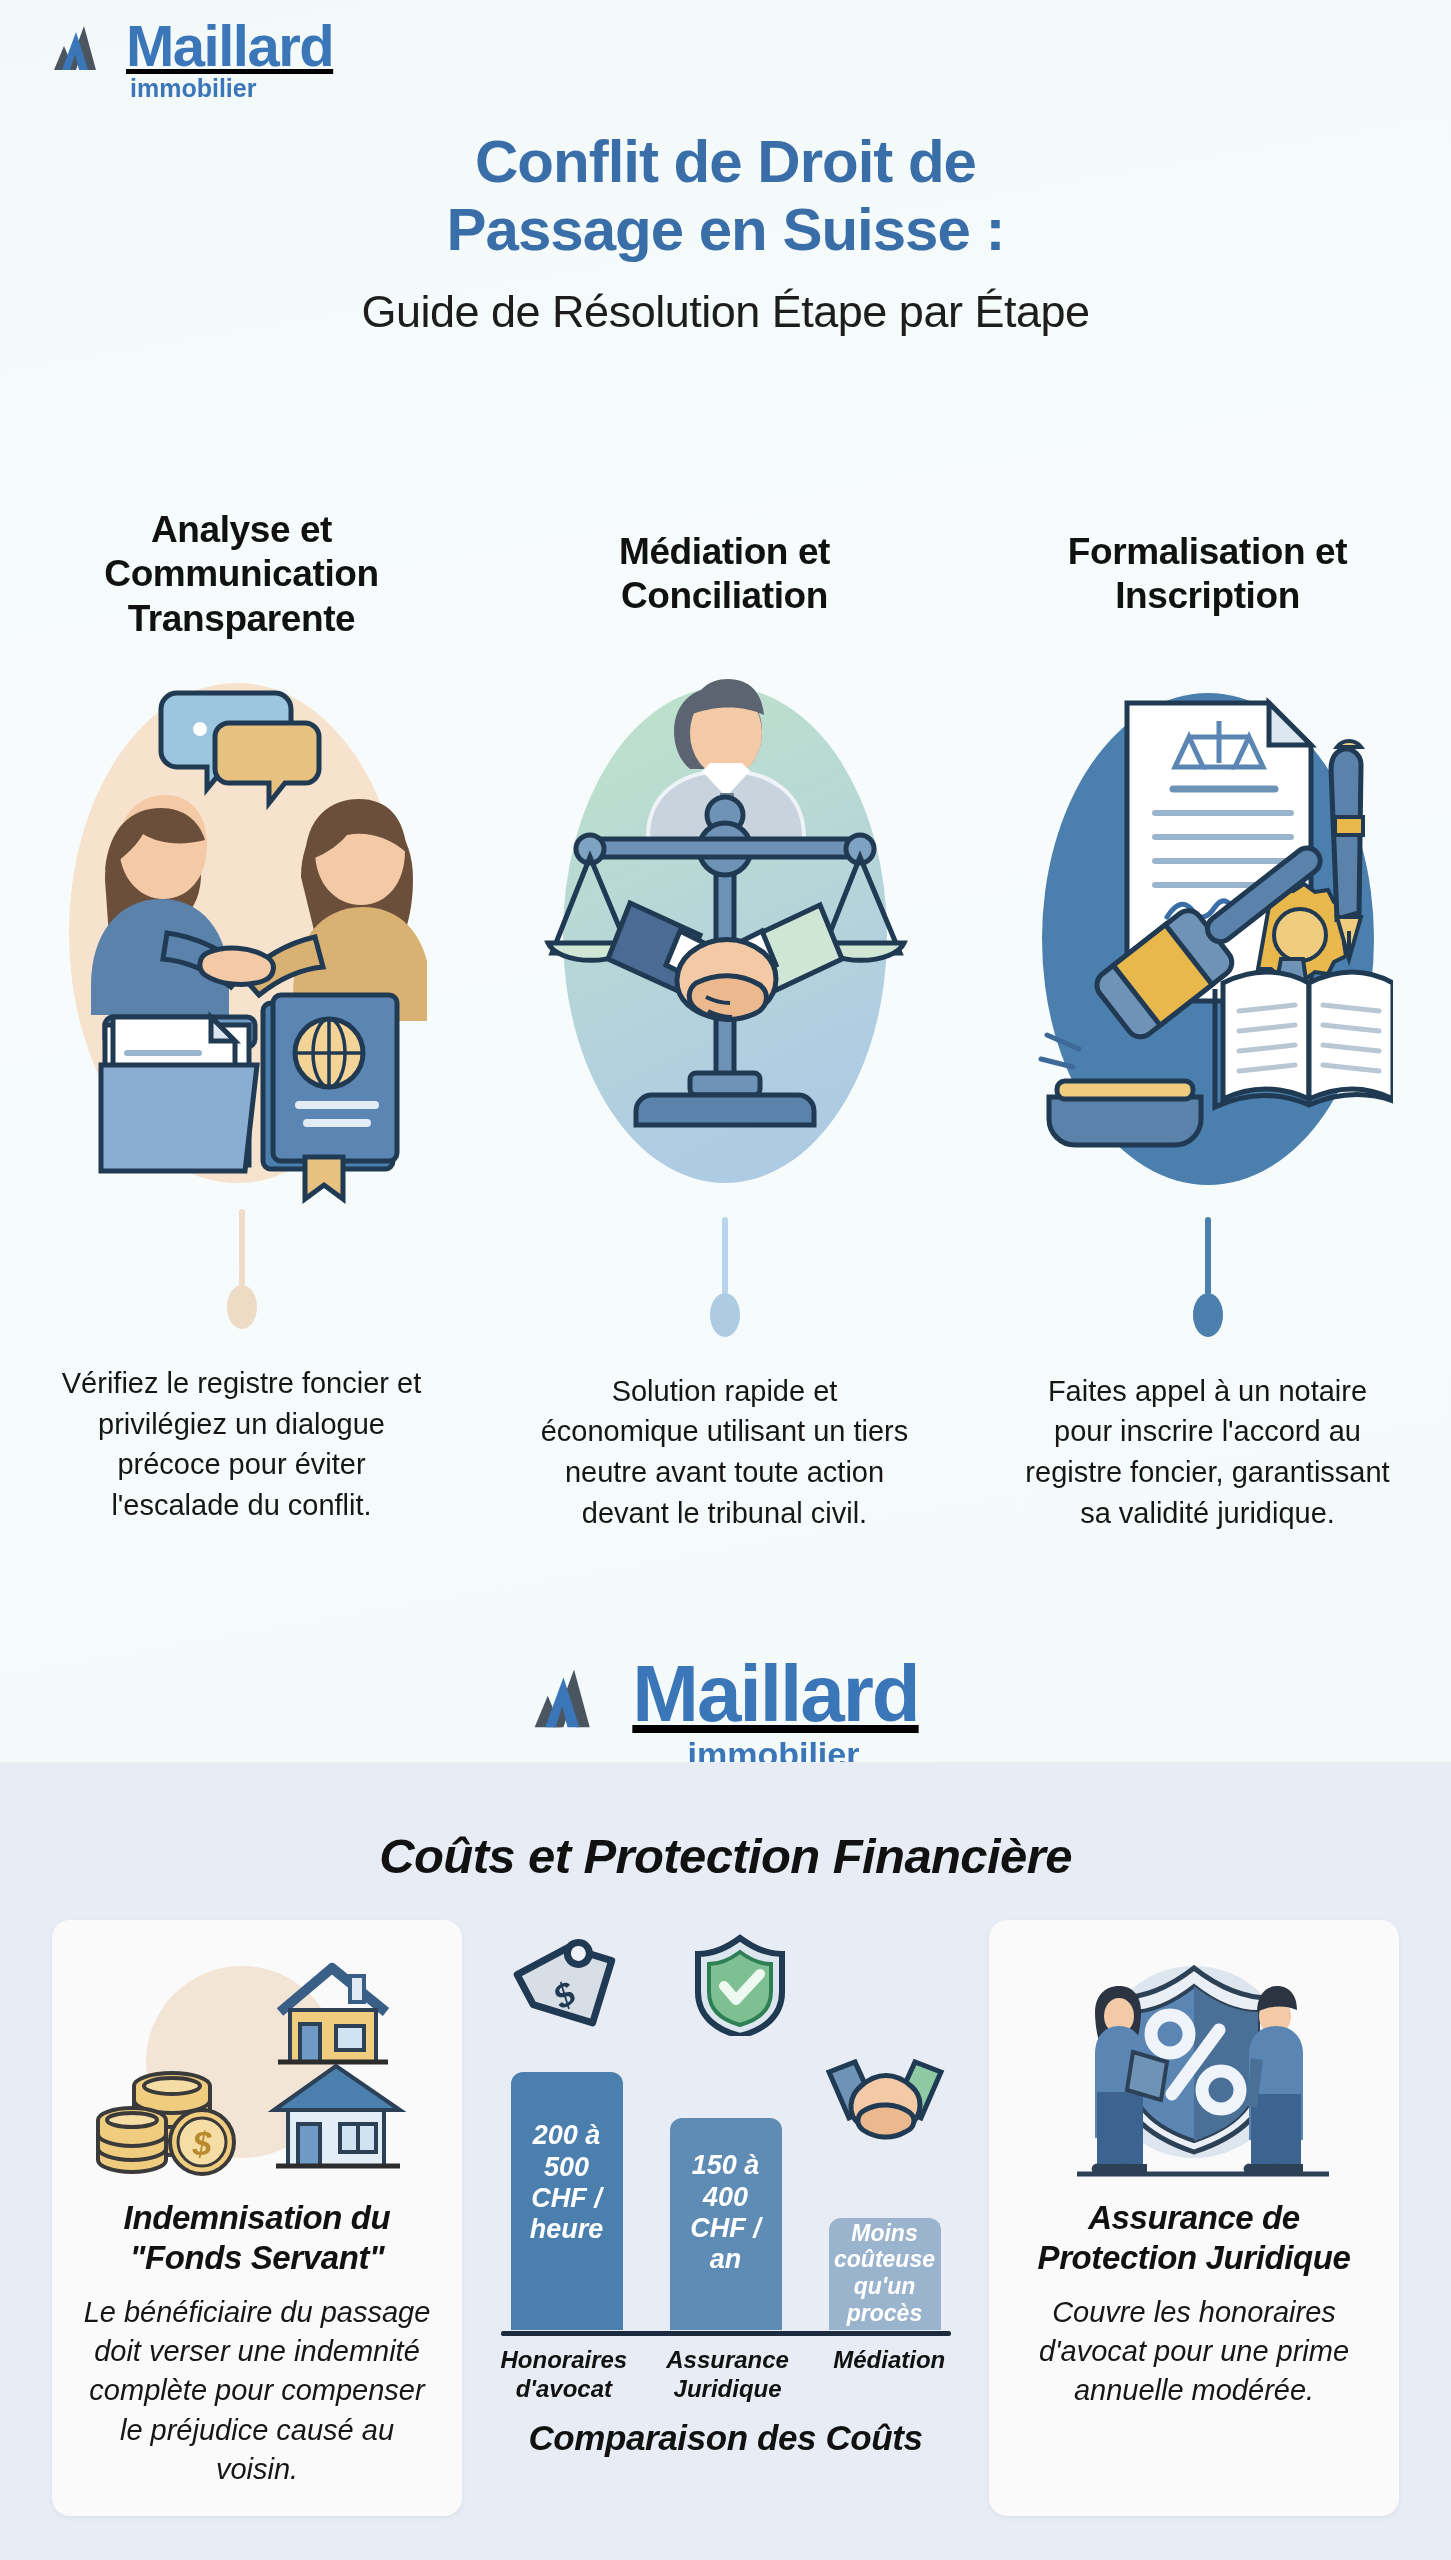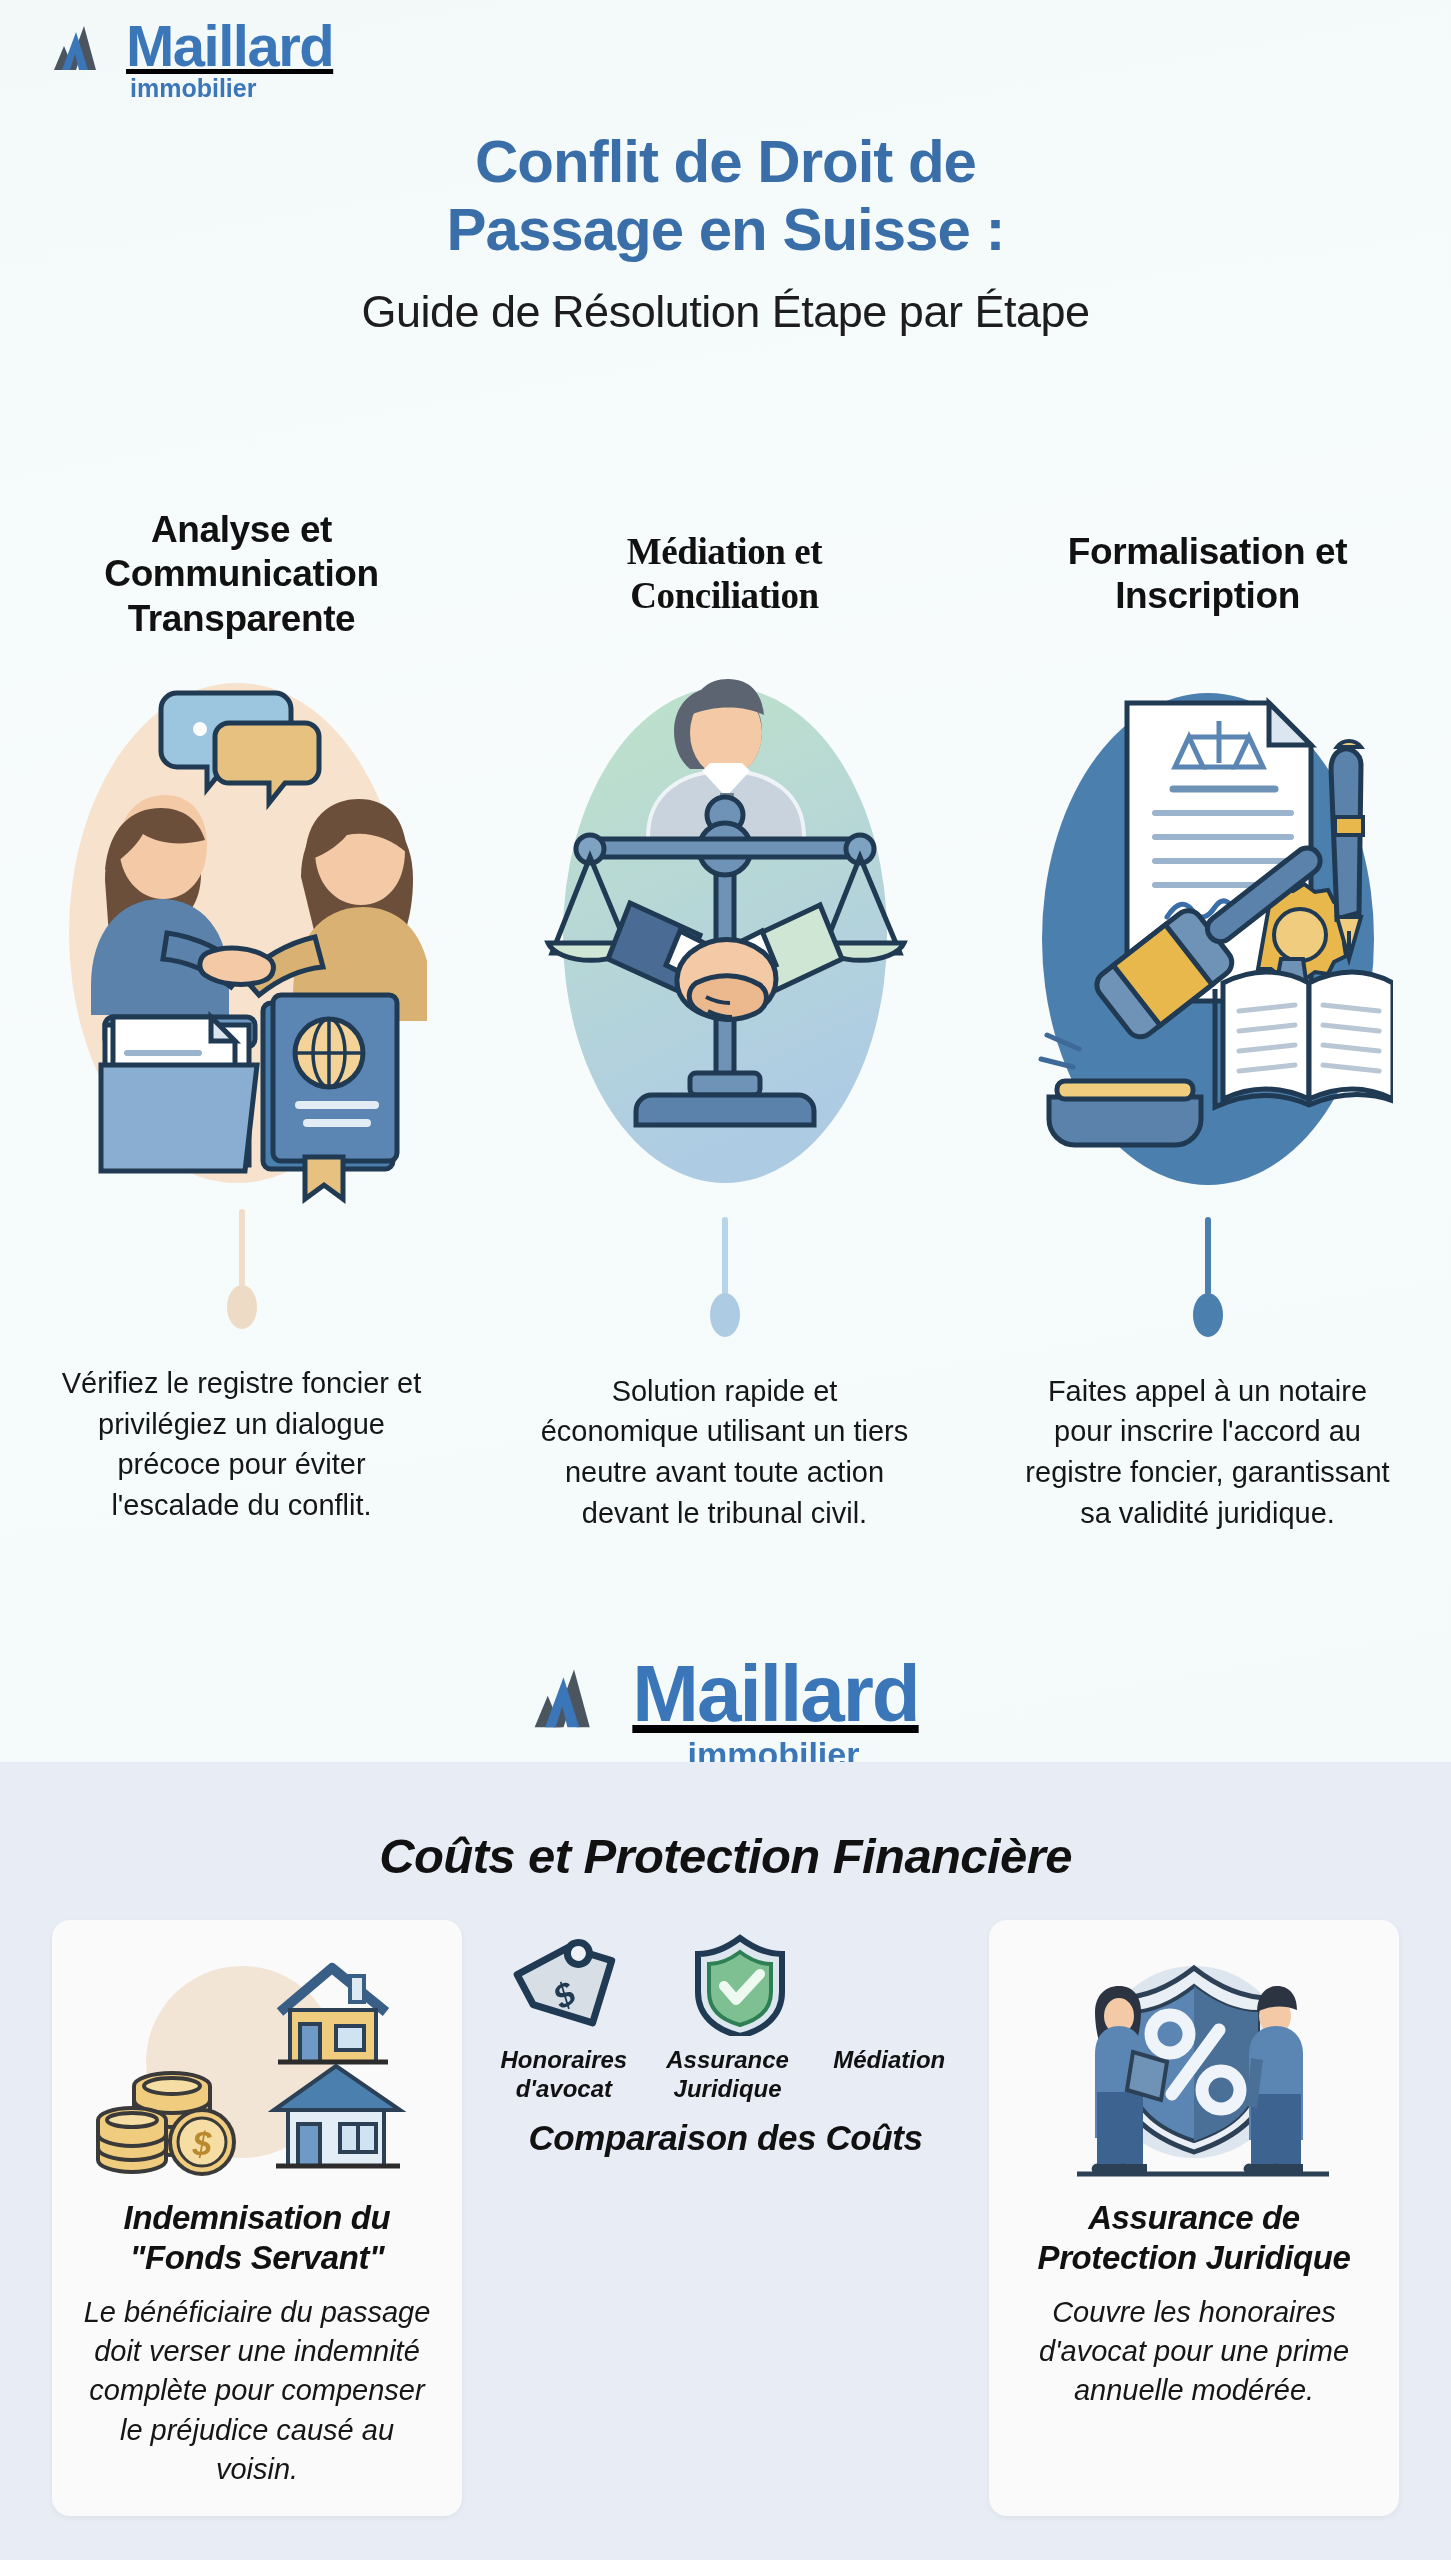--- a/index.html
+++ b/index.html
@@ -89,21 +89,21 @@
   .step-title {
     font-size: 37px;
     font-weight: 700;
     color: #111111;
     text-align: center;
     line-height: 1.2;
     width: 360px;
     letter-spacing: -0.4px;
   }
   .step-1 .step-title { margin-top: 8px; }
-  .step-2 .step-title { margin-top: 30px; font-family: Liberation Serif, serif; }
+  .step-2 .step-title { margin-top: 30px; }
   .step-3 .step-title { margin-top: 30px; }
 
   .illus-wrap {
     position: relative;
     width: 390px;
     height: 560px;
     margin-top: 14px;
     display: flex;
     align-items: center;
     justify-content: center;
@@ -568,20 +568,34 @@
               <text x="46" y="78" font-size="34" font-family="Liberation Sans, sans-serif" font-weight="700" fill="#1f3a52" text-anchor="middle">$</text>
             </g>
           </svg>
           <svg class="shield-ok" viewBox="0 0 104 104">
             <path d="M52 6 c16 12 30 16 42 16 v38 c0 24 -18 38 -42 44 c-24 -6 -42 -20 -42 -44 v-38 c12 0 26 -4 42 -16 z" fill="#dbe6ee" stroke="#1f3a52" stroke-width="6"></path>
             <path d="M52 20 c12 9 22 12 31 12 v28 c0 18 -13 28 -31 33 c-18 -5 -31 -15 -31 -33 v-28 c9 0 19 -3 31 -12 z" fill="#7fc093" stroke="#2f7f55" stroke-width="4"></path>
             <path d="M36 54 l12 14 l24 -26" fill="none" stroke="#eefaf1" stroke-width="10" stroke-linecap="round" stroke-linejoin="round"></path>
           </svg>
         </div>
 
+        <div class="chart-area">
+          <svg class="handshake-icon" viewBox="0 0 128 96">
+            <path d="M8 20 l26 -10 l20 44 l-26 12 z" fill="#6f93b6" stroke="#1f3a52" stroke-width="5"></path>
+            <path d="M120 20 l-26 -10 l-20 44 l26 12 z" fill="#8fc9a4" stroke="#1f3a52" stroke-width="5"></path>
+            <path d="M40 34 c16 -14 34 -14 50 0 c12 10 12 28 0 38 c-16 14 -36 14 -52 0 c-12 -10 -10 -28 2 -38 z" fill="#f3c9a6" stroke="#1f3a52" stroke-width="5"></path>
+            <path d="M44 58 c14 -8 32 -6 44 2 c8 6 6 16 -4 20 c-14 8 -30 6 -42 -2 c-8 -6 -6 -16 2 -20 z" fill="#ecb98f" stroke="#1f3a52" stroke-width="5"></path>
+          </svg>
+          <div class="bars">
+            <div class="bar b1">200 à 500 CHF / heure</div>
+            <div class="bar b2">150 à 400 CHF / an</div>
+            <div class="bar b3">Moins coûteuse qu'un procès</div>
+          </div>
+          <div class="axis"></div>
+        </div>
 
         <div class="bar-labels">
           <div class="bar-label">Honoraires d'avocat</div>
           <div class="bar-label">Assurance Juridique</div>
           <div class="bar-label">Médiation</div>
         </div>
 
         <div class="chart-title">Comparaison des Coûts</div>
       </div>
 

